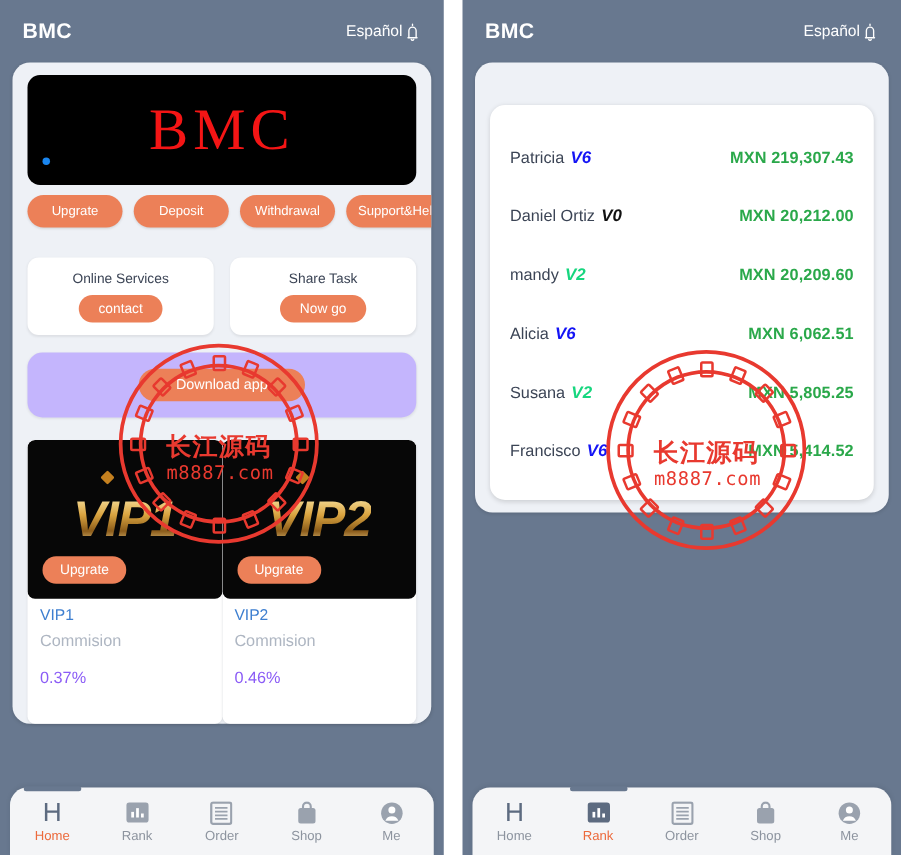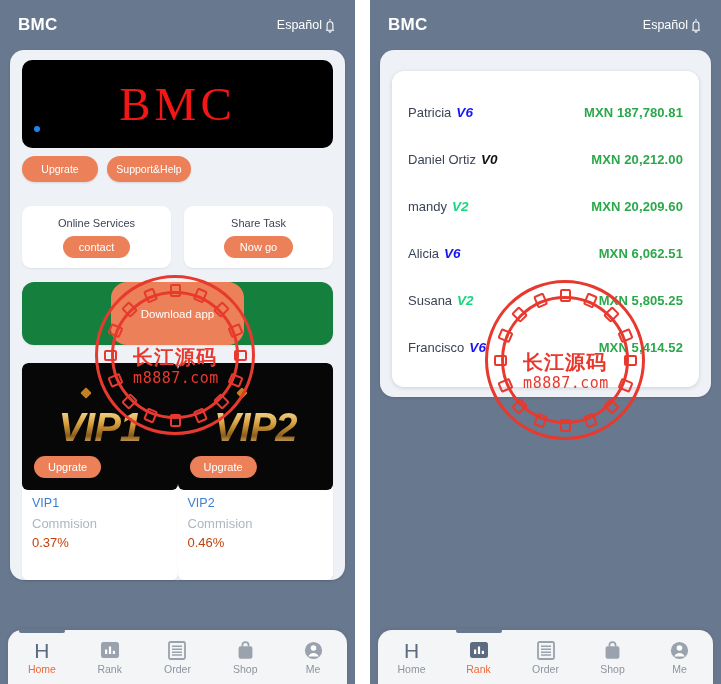--- a/index.html
+++ b/index.html
@@ -47,21 +47,21 @@
         flex-direction:column;align-items:center;justify-content:center;gap:7px;
         box-shadow:0 1px 2px rgba(0,0,0,.07);}
   .mini-title{font-size:11px;color:#3b4455;}
   .mini-btn{background:#ec8058;color:#fff;font-size:11px;border:0;border-radius:14px;
             padding:5px 16px;cursor:pointer;}
 
   .gapstrip{height:14px;}
 
   
   .dl-wrap{padding:0 12px;}
-  .dl{background:#15803d;border-radius:12px;height:63px;display:flex;
+  .dl{background:#c4b5fd;border-radius:12px;height:52px;display:flex;align-items:center;
       justify-content:center;box-shadow:0 1px 2px rgba(0,0,0,.07);}
   .dl-btn{background:#ec8058;color:#fff;font-size:11.5px;border:0;border-radius:16px;
           padding:7px 30px;cursor:pointer;}
 
   
   .vipgrid{display:flex;padding:18px 12px 0 12px;}
   .vipcard{flex:1;background:#ffffff;border-radius:6px;overflow:hidden;
            box-shadow:0 1px 2px rgba(0,0,0,.07);}
   .vipimg{height:127px;background:#070707;position:relative;border-radius:6px;
           display:flex;align-items:center;justify-content:center;}
@@ -70,21 +70,21 @@
            background:linear-gradient(180deg,#fbe7a8 0%,#d9a33f 40%,#8a5b1a 72%,#f2d38d 100%);
            -webkit-background-clip:text;background-clip:text;color:transparent;
            position:relative;line-height:1;}
   .vipdiamond{position:absolute;width:8px;height:8px;background:#c4801f;
               transform:rotate(45deg);border-radius:1px;}
   .vip-up{position:absolute;left:12px;bottom:12px;background:#ec8058;color:#fff;
           font-size:11px;border:0;border-radius:14px;padding:5px 14px;cursor:pointer;}
   .vipbody{padding:6px 10px 30px 10px;}
   .vipname{color:#3e7fd0;font-size:12.5px;}
   .vipcom{color:#aeb6c2;font-size:13px;margin-top:6px;}
-  .vipcomv{color:#c2410c;font-size:13px;margin-top:4px;}
+  .vipcomv{color:#8b5cf6;font-size:13px;margin-top:14px;}
 
   
   .ranklist{background:#ffffff;border-radius:12px;margin:12px 12px 0 12px;
             padding:10px 16px 16px 16px;box-shadow:0 1px 4px rgba(0,0,0,.14);}
   .rankrow{display:flex;align-items:center;justify-content:space-between;height:47px;}
   .rankleft{display:flex;align-items:baseline;gap:5px;}
   .rankname{font-size:13px;color:#3b4455;}
   .badge{font-size:13.5px;font-weight:bold;font-style:italic;}
   .rankamt{font-size:13px;font-weight:bold;color:#2aa84a;letter-spacing:.1px;}
   .ranktop{height:8px;}
@@ -141,20 +141,22 @@
 
       <div class="banner-wrap">
         <div class="banner">
           <span class="banner-text">BMC</span>
           <span class="dot"></span>
         </div>
       </div>
 
       <div class="actions">
         <button class="pill">Upgrate</button>
+        <button class="pill">Deposit</button>
+        <button class="pill">Withdrawal</button>
         <button class="pill wide">Support&amp;Help</button>
       </div>
 
       <div class="minirow">
         <div class="mini">
           <span class="mini-title">Online Services</span>
           <button class="mini-btn">contact</button>
         </div>
         <div class="mini">
           <span class="mini-title">Share Task</span>
@@ -278,30 +280,30 @@
       <span class="appbar-right">
         <span class="lang">Español</span>
         <span class="bell">
           <svg viewBox="0 0 14 15" width="14" height="15">
               <path d="M7 1.3v1M3.4 12.2h7.2M4.1 12.2V6.6a2.9 2.9 0 0 1 5.8 0v5.6M6 13.6a1.1 1.1 0 0 0 2 0" fill="none" stroke="#ffffff" stroke-width="1.1" stroke-linecap="round"></path>
             </svg>
         </span>
       </span>
     </div>
 
-    <div class="card" style="padding-top:9px;padding-bottom:10px;">
+    <div class="card" style="padding-top:22px;padding-bottom:10px;">
       <div class="ranklist">
         <div class="ranktop"></div>
 
         <div class="rankrow">
           <span class="rankleft">
             <span class="rankname">Patricia</span>
             <span class="badge" style="color:#1414f5"><i style="font-style:italic">V</i><span>6</span></span>
           </span>
-          <span class="rankamt">MXN 187,780.81</span>
+          <span class="rankamt">MXN 219,307.43</span>
         </div>
 
 
         <div class="rankrow">
           <span class="rankleft">
             <span class="rankname">Daniel Ortiz</span>
             <span class="badge" style="color:#121212"><i style="font-style:italic">V</i><span>0</span></span>
           </span>
           <span class="rankamt">MXN 20,212.00</span>
         </div>

